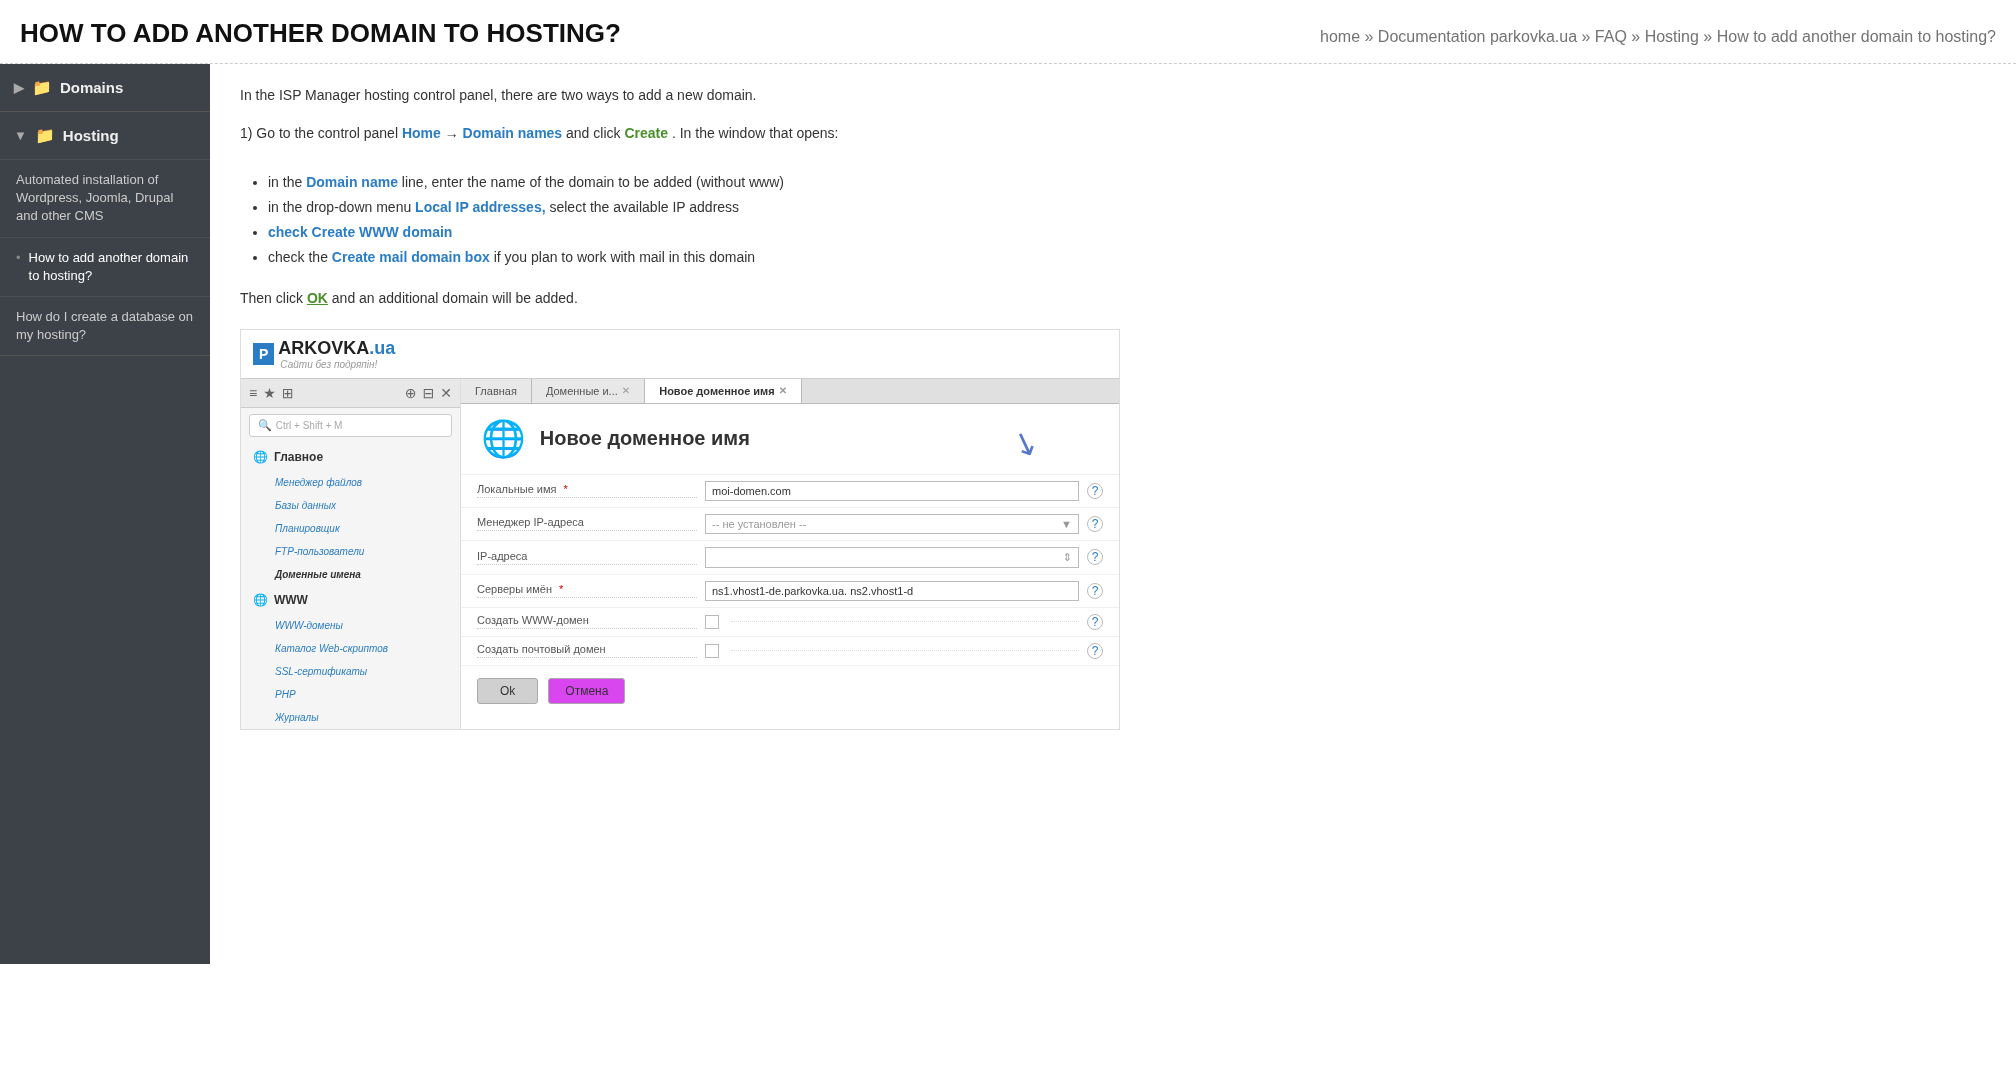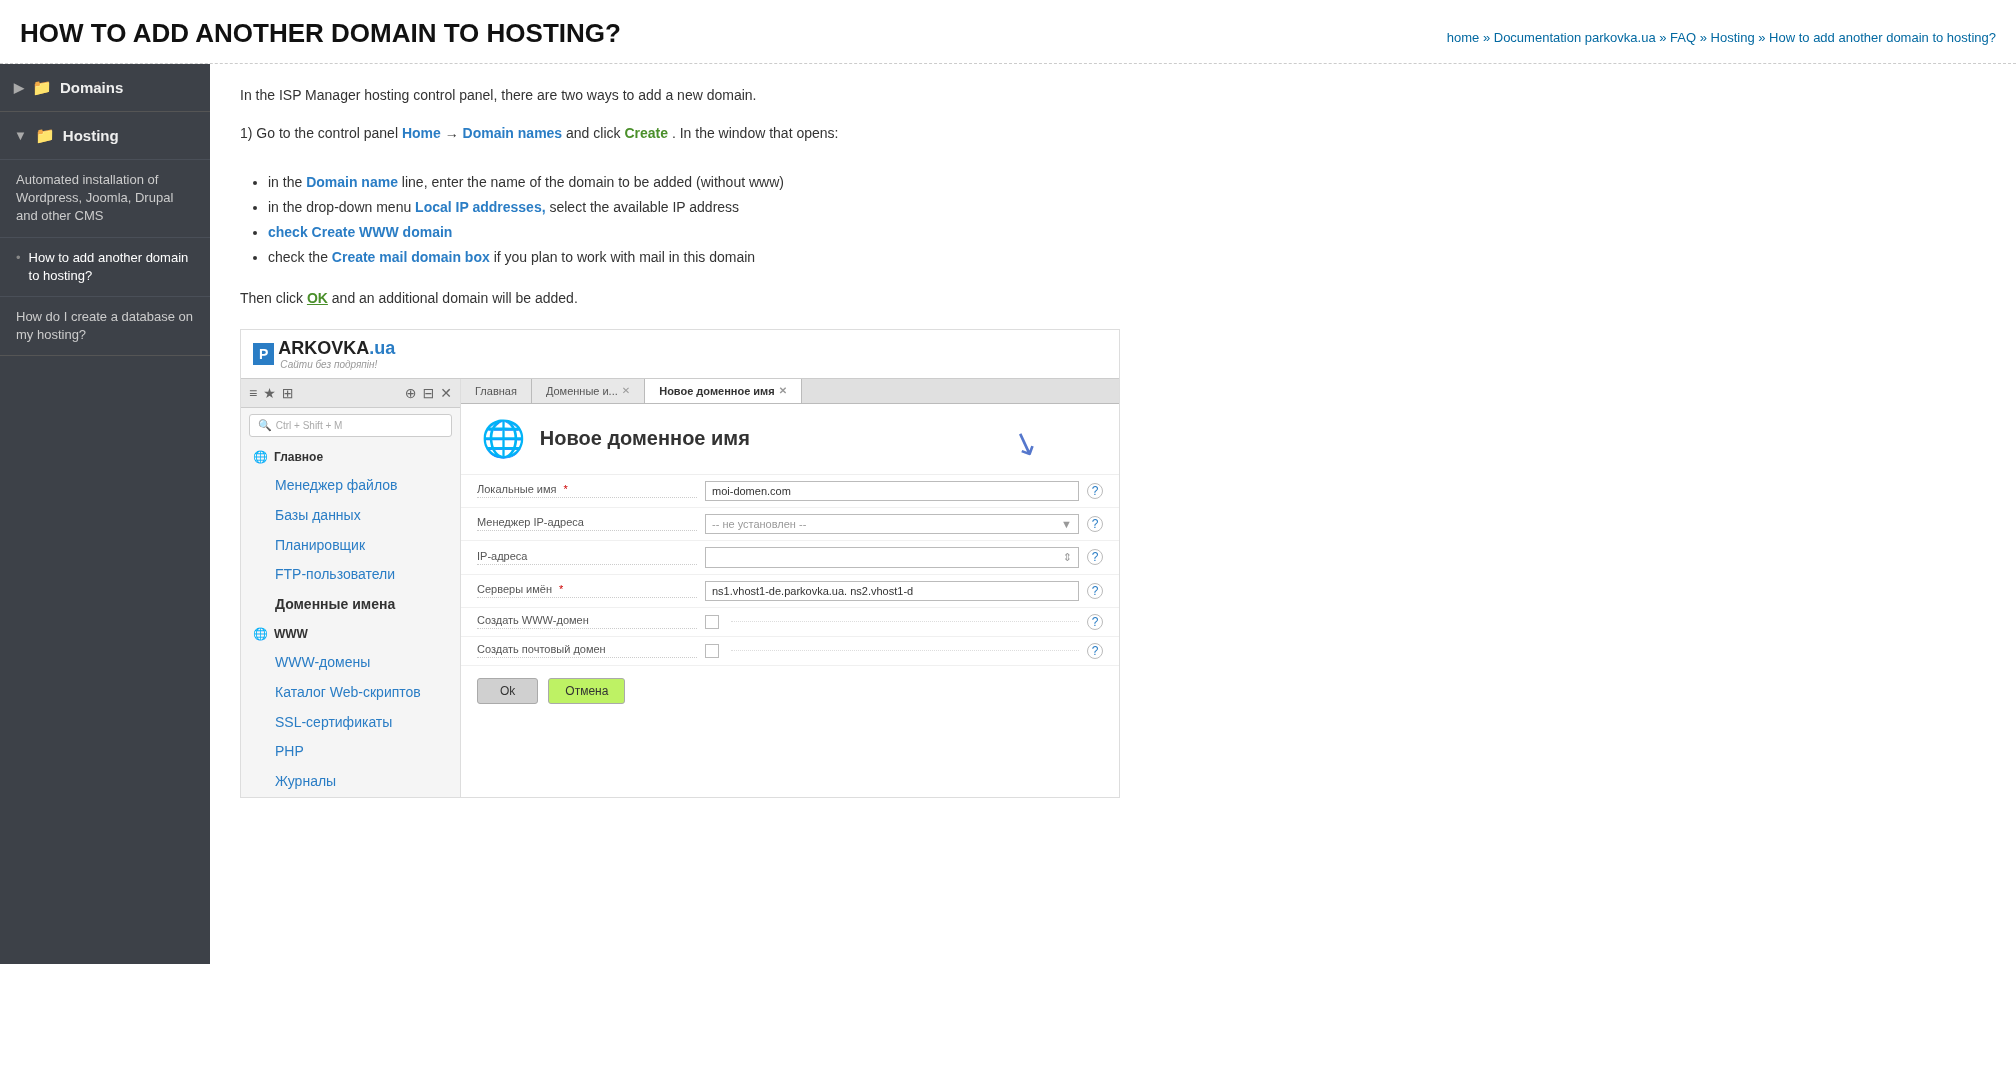--- a/index.html
+++ b/index.html
@@ -12,22 +12,22 @@
       align-items: baseline;
       justify-content: space-between;
     }
     .page-title {
       font-size: 26px;
       font-weight: 900;
       color: #111;
       text-transform: uppercase;
     }
     .breadcrumb {
-      font-size: 13px;
-      color: #0369a1;
+      font-size: 16px;
+      color: #737373;
     }
 
     .layout {
       display: flex;
     }
 
     
     .sidebar {
       width: 210px;
       min-width: 210px;
@@ -196,24 +196,25 @@
       font-size: 12px;
       display: flex;
       align-items: center;
       gap: 6px;
       font-weight: bold;
       color: #333;
     }
 
     .ss-nav-sub {
       padding: 3px 14px 3px 34px;
-      font-size: 14px;
+      font-size: 10px;
       color: #2a7dc5;
       cursor: pointer;
       line-height: 1.7;
+      font-style: italic;
     }
 
     
     .ss-right {
       flex: 1;
       background: #fff;
     }
 
     .ss-tabs {
       display: flex;
@@ -321,21 +322,21 @@
     .ss-btn-ok {
       background: #d0d0d0;
       border: 1px solid #aaa;
       padding: 5px 22px;
       font-size: 12px;
       cursor: pointer;
       color: #333;
       border-radius: 3px;
     }
     .ss-btn-cancel {
-      background: #bef264;
+      background: #d946ef;
       border: 1px solid #aaa;
       padding: 5px 16px;
       font-size: 12px;
       cursor: pointer;
       color: #333;
       border-radius: 3px;
     }
   </style>
 </head>
 <body>

